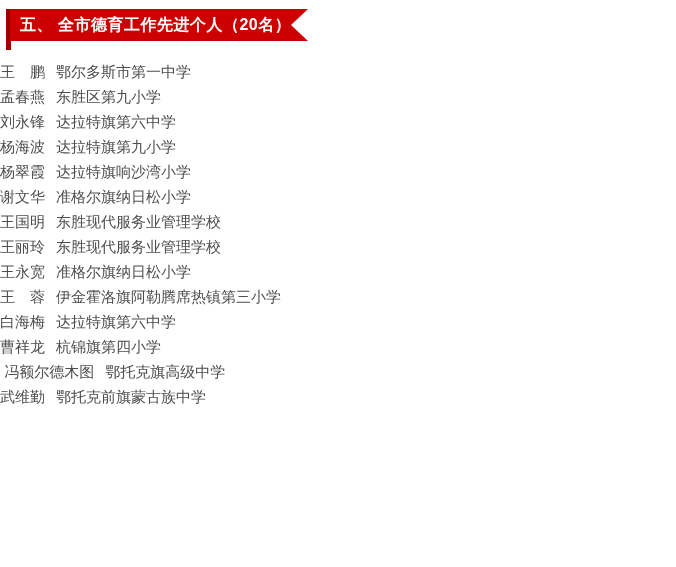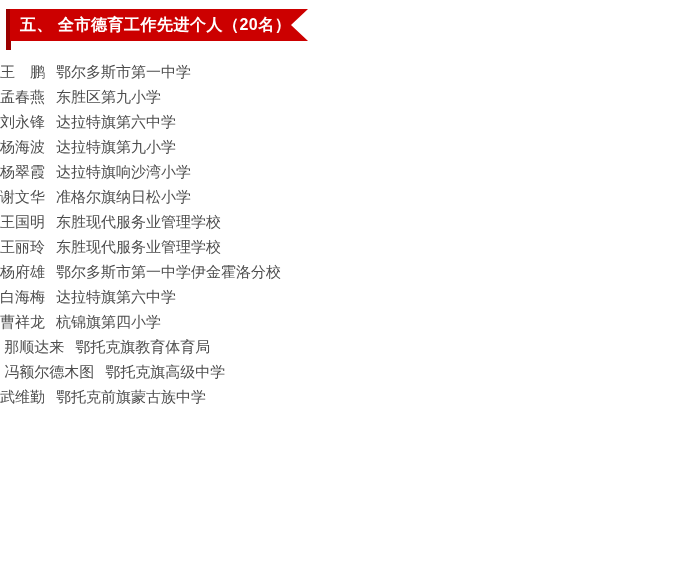--- a/index.html
+++ b/index.html
@@ -81,21 +81,21 @@
 
   <div class="award-list">
       <div class="list-row"><span class="person-name">王　鹏</span><span class="school-name">鄂尔多斯市第一中学</span></div>
       <div class="list-row"><span class="person-name">孟春燕</span><span class="school-name">东胜区第九小学</span></div>
       <div class="list-row"><span class="person-name">刘永锋</span><span class="school-name">达拉特旗第六中学</span></div>
       <div class="list-row"><span class="person-name">杨海波</span><span class="school-name">达拉特旗第九小学</span></div>
       <div class="list-row"><span class="person-name">杨翠霞</span><span class="school-name">达拉特旗响沙湾小学</span></div>
       <div class="list-row"><span class="person-name">谢文华</span><span class="school-name">准格尔旗纳日松小学</span></div>
       <div class="list-row"><span class="person-name">王国明</span><span class="school-name">东胜现代服务业管理学校</span></div>
       <div class="list-row"><span class="person-name">王丽玲</span><span class="school-name">东胜现代服务业管理学校</span></div>
-      <div class="list-row"><span class="person-name">杨府雄</span><span class="school-name">鄂尔多斯市第一中学伊金霍洛分校</span></div>
+      <div class="list-row"><span class="person-name">王永宽</span><span class="school-name">准格尔旗纳日松小学</span></div>
+      <div class="list-row"><span class="person-name">王　蓉</span><span class="school-name">伊金霍洛旗阿勒腾席热镇第三小学</span></div>
       <div class="list-row"><span class="person-name">白海梅</span><span class="school-name">达拉特旗第六中学</span></div>
       <div class="list-row"><span class="person-name">曹祥龙</span><span class="school-name">杭锦旗第四小学</span></div>
-      <div class="list-row"><span class="person-name"> 那顺达来</span><span class="school-name">鄂托克旗教育体育局</span></div>
       <div class="list-row"><span class="person-name"> 冯额尔德木图</span><span class="school-name">鄂托克旗高级中学</span></div>
       <div class="list-row"><span class="person-name">武维勤</span><span class="school-name">鄂托克前旗蒙古族中学</span></div>
     </div>
 
 </div>
 
 </body></html>

